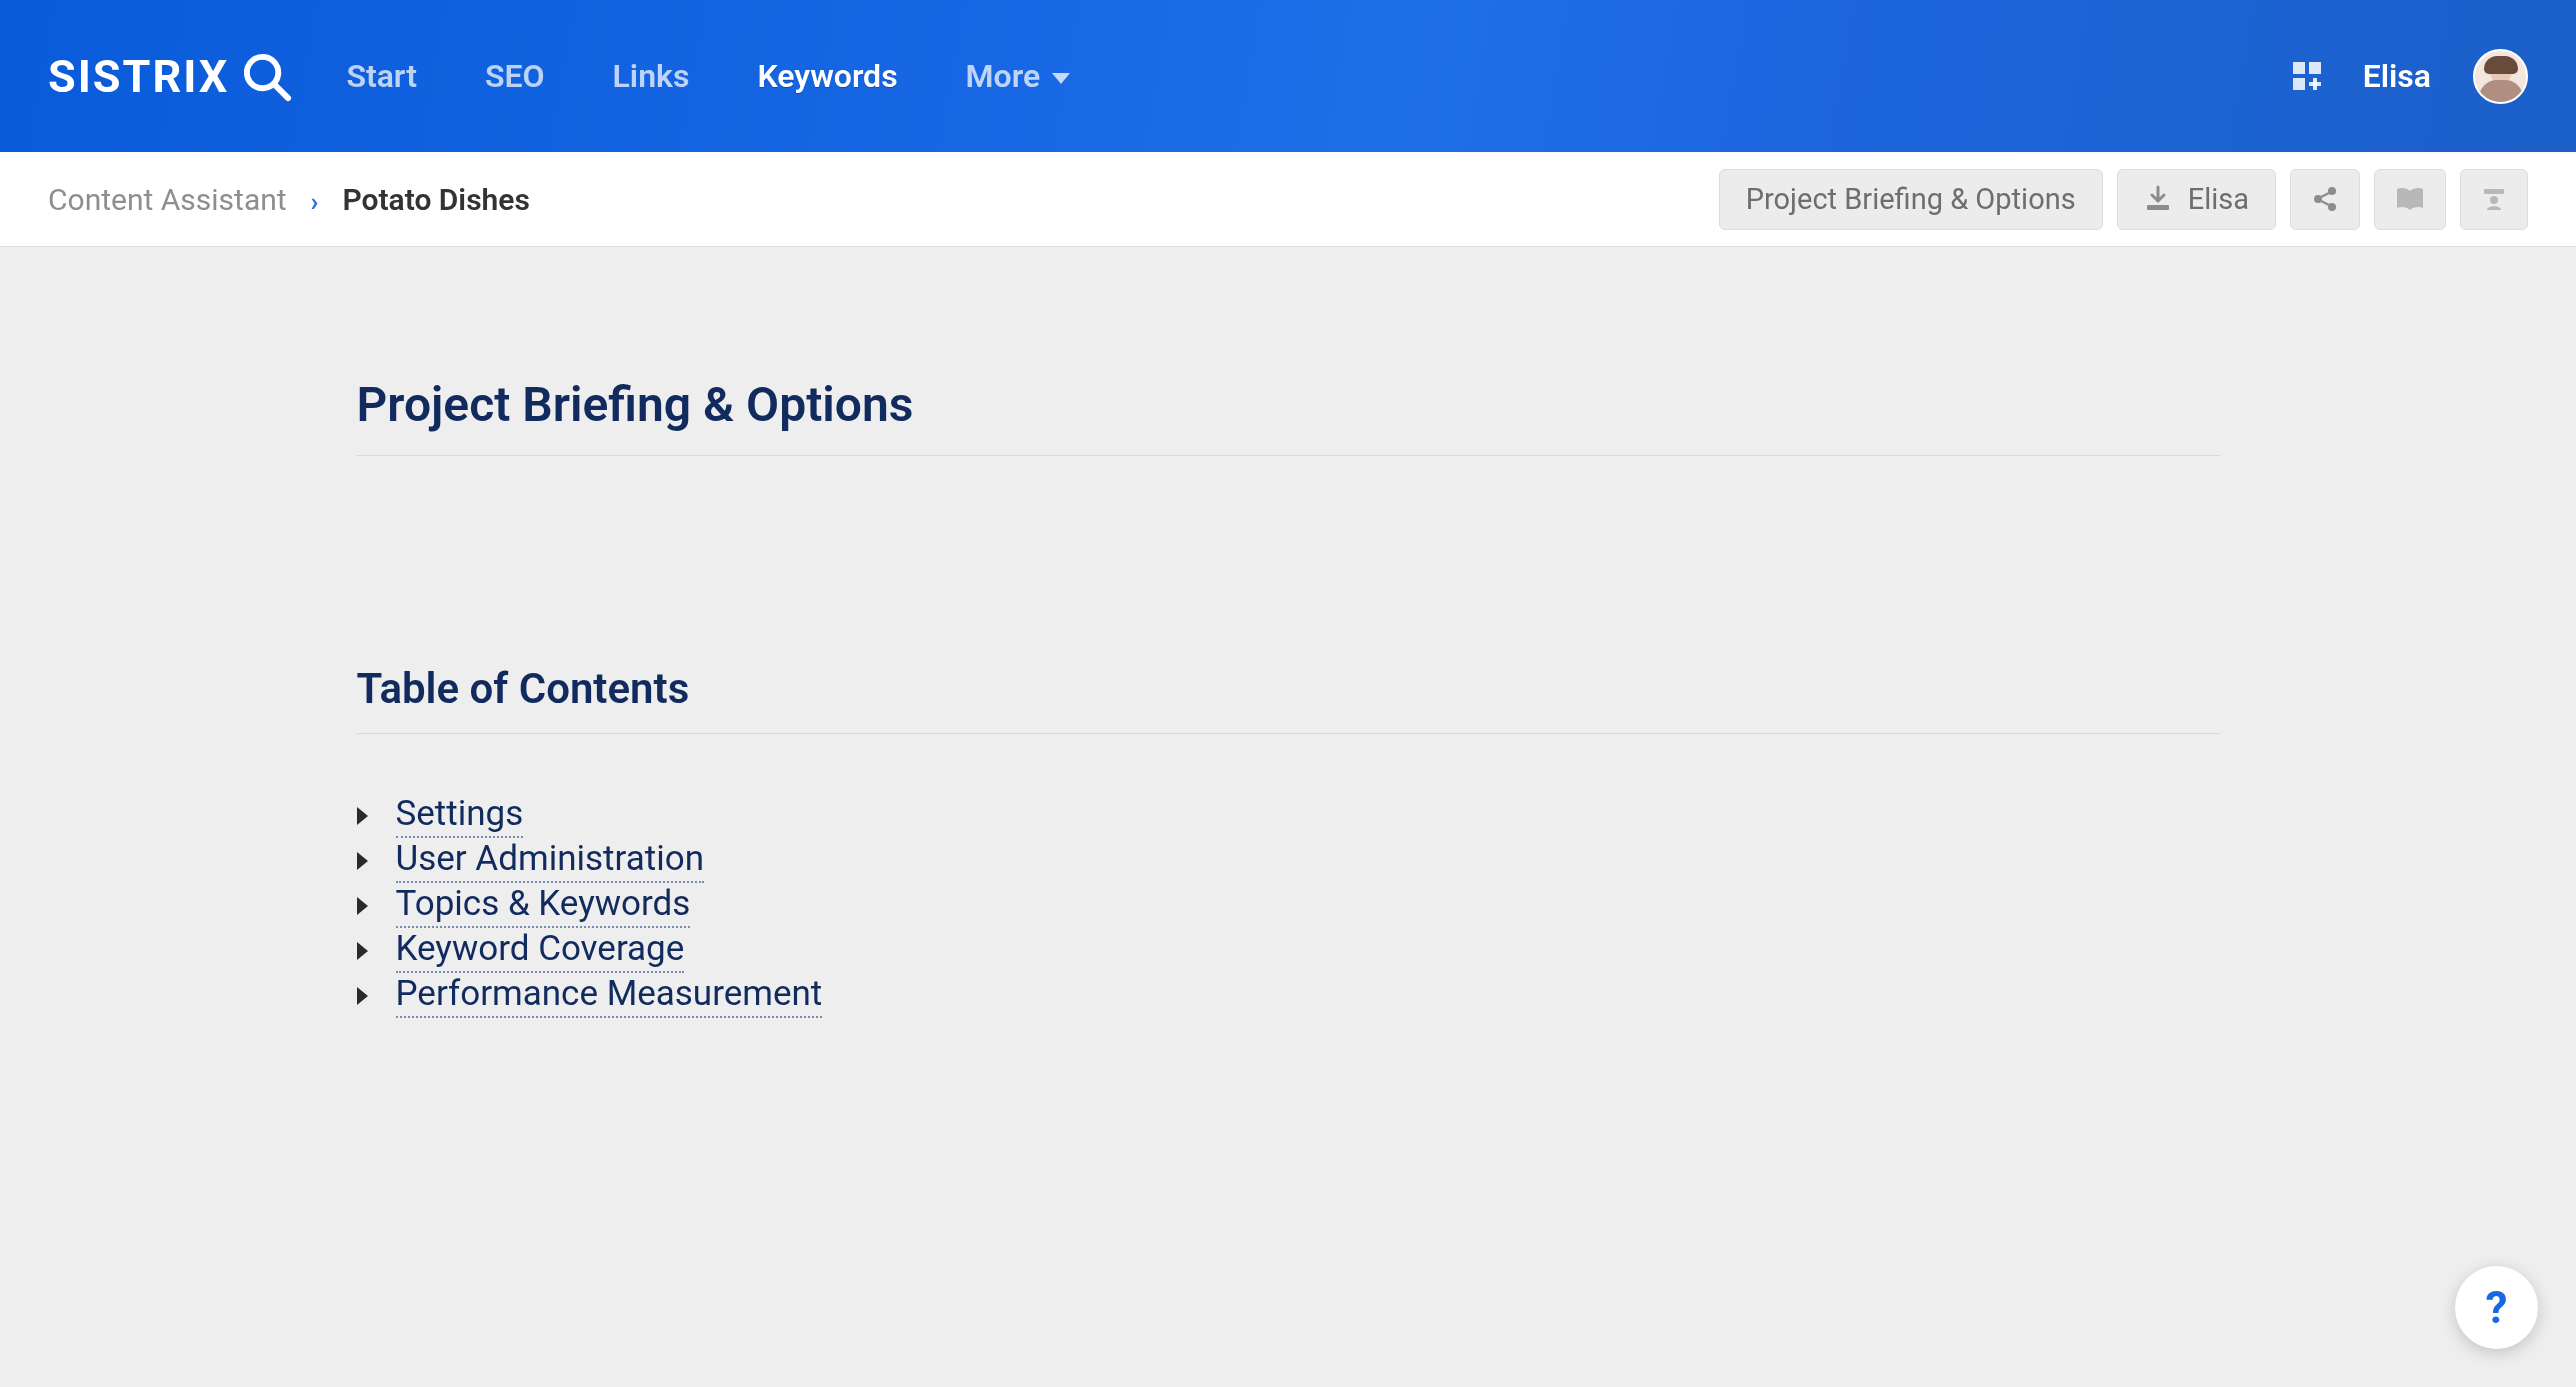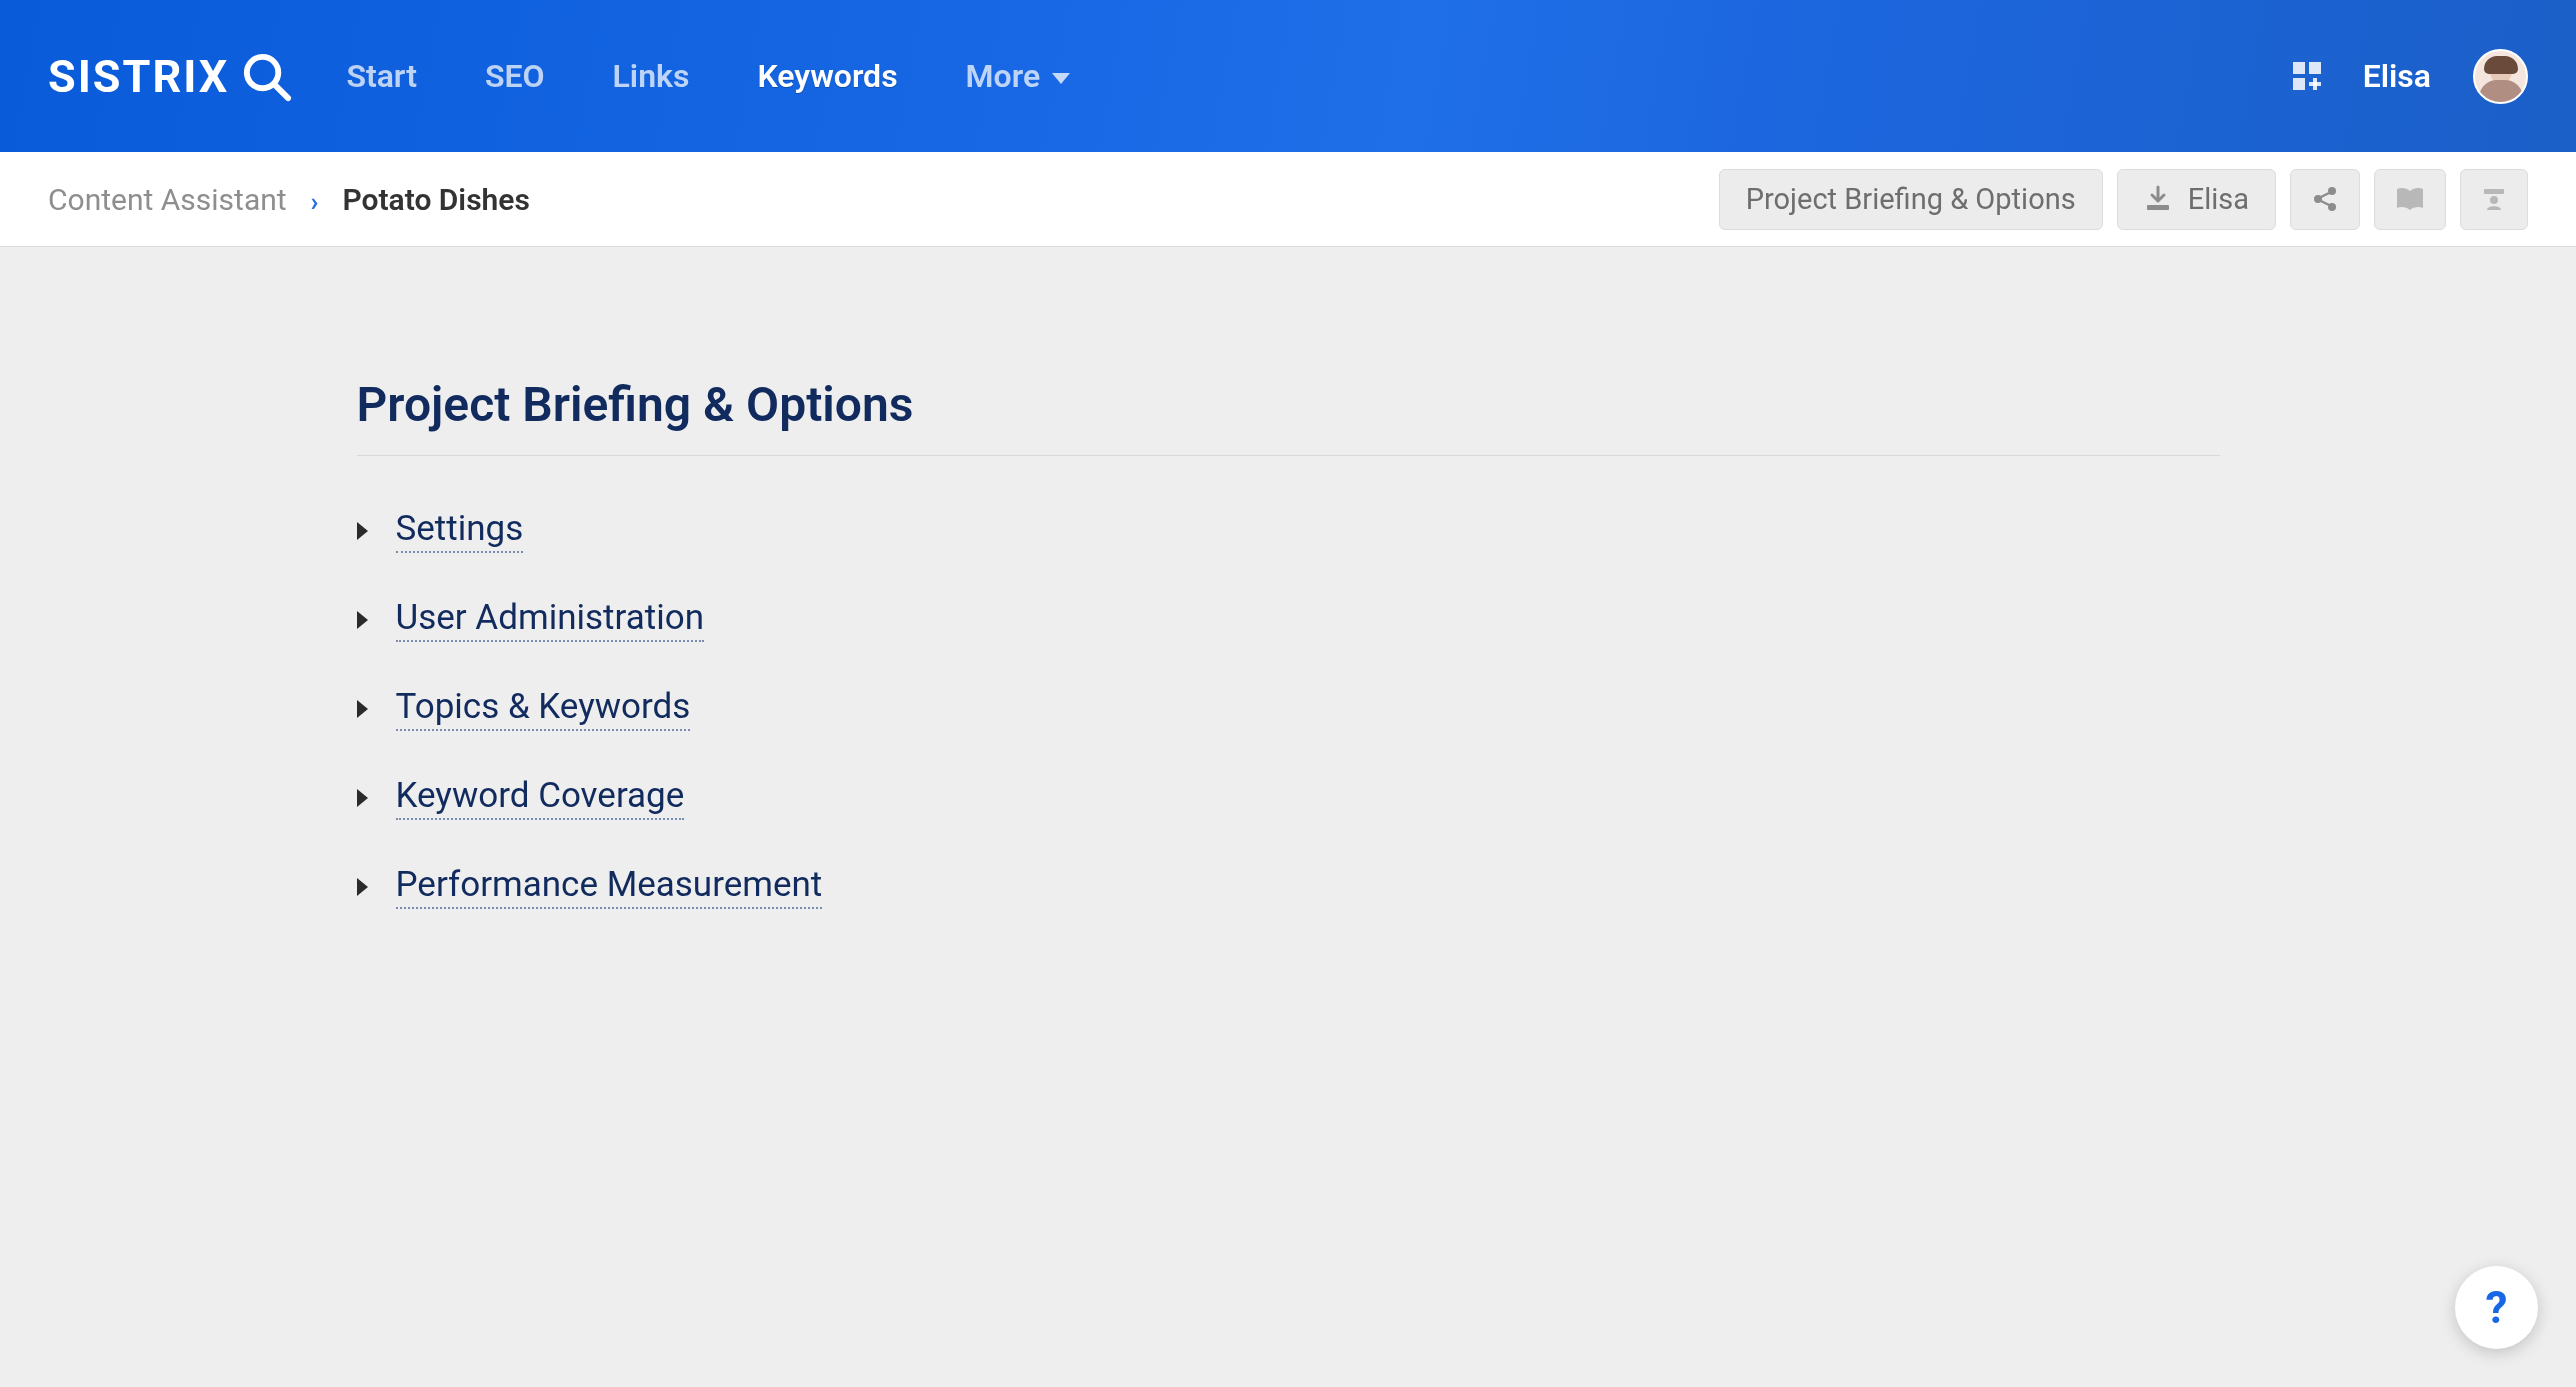--- a/index.html
+++ b/index.html
@@ -214,21 +214,20 @@
     font-weight: 600;
     color: #122b5e;
     padding-bottom: 20px;
     border-bottom: 1px solid #d8d8d8;
     margin-bottom: 59px;
   }
   .toc-list {
     list-style: none;
     display: flex;
     flex-direction: column;
-    gap: 44px;
   }
   .toc-item {
     display: flex;
     align-items: center;
     gap: 28px;
     font-size: 35px;
   }
   .toc-caret {
     width: 0; height: 0;
     border-top: 9px solid transparent;
@@ -346,20 +345,21 @@
         </svg>
       </span>
     </div>
   </div>
 </div>
 
 <div class="main">
   <div class="content">
     <h1 class="page-title">Project Briefing &amp; Options</h1>
 
+    <h2 class="toc-title">Table of Contents</h2>
     <ul class="toc-list">
       <li class="toc-item">
         <span class="toc-caret"></span>
         <a class="toc-link">Settings</a>
       </li>
       <li class="toc-item">
         <span class="toc-caret"></span>
         <a class="toc-link">User Administration</a>
       </li>
       <li class="toc-item">

